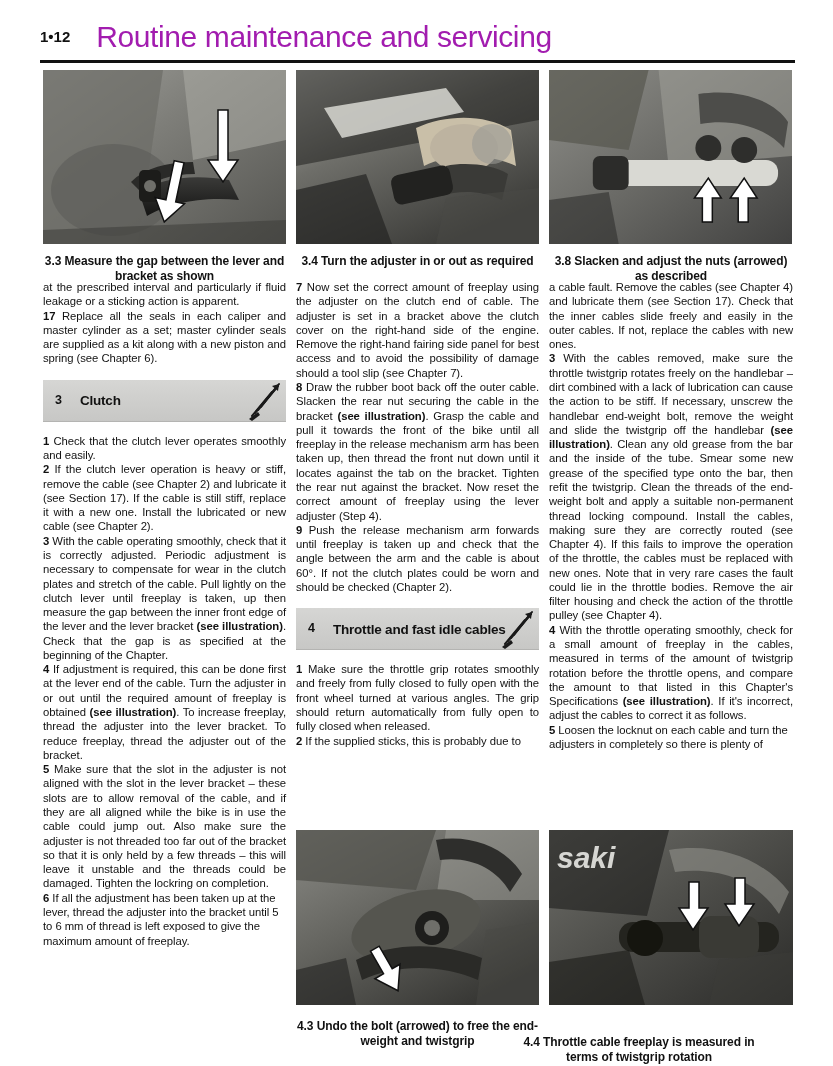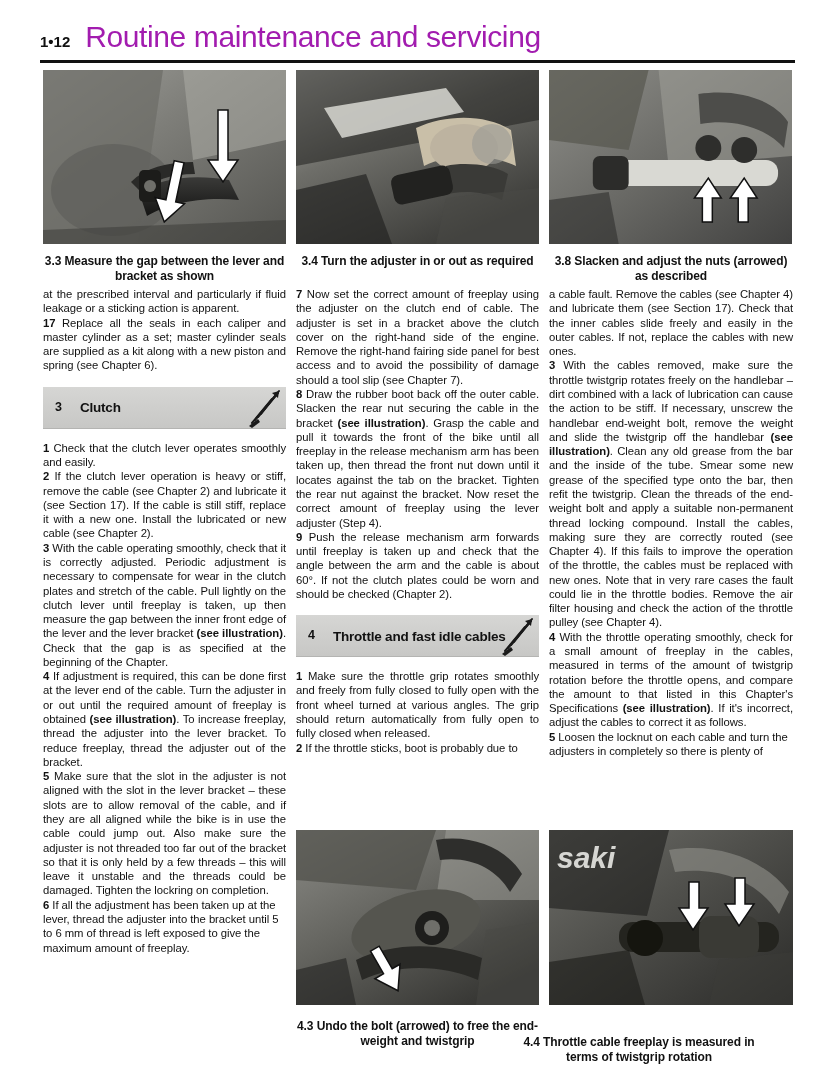--- a/index.html
+++ b/index.html
@@ -20,22 +20,22 @@
     position: relative;
     padding: 0;
   }
 
   
   .page-header {
     position: absolute;
     left: 40px; top: 22px;
     width: 755px;
     display: flex;
-    align-items: flex-end;
-    gap: 15px;
+    align-items: center;
+    gap: 26px;
   }
   .page-number {
     font-size: 15px;
     font-weight: bold;
     letter-spacing: 0px;
     color: #111;
     padding-bottom: 2px;
     white-space: nowrap;
   }
   .page-title {
@@ -81,21 +81,21 @@
     top: 248px;
     font-size: 10.5px;
   }
   .cap1 { left: 43px; width: 243px; }
   .cap2 { left: 296px; width: 243px; }
   .cap3 { left: 549px; width: 244px; }
 
   
   .col {
     position: absolute;
-    top: 287px;
+    top: 280px;
     width: 243px;
     font-size: 11.3px;
     line-height: 1.265;
     text-align: justify;
     color: #111;
     letter-spacing: -0.05px;
   }
   .col-1 { left: 43px; }
   .col-2 { left: 296px; }
   .col-3 { left: 549px; width: 244px; }
@@ -309,21 +309,21 @@
             <path d="M12 28 L32 4"></path>
             <path d="M15 25 L33 2"></path>
           </g>
           <path d="M3 37 L12 30 L14 33 L6 39 Z" fill="#1a1a1a"></path>
           <path d="M26 4 L33 2 L32 9 Z" fill="#1a1a1a"></path>
         </svg>
       </span>
     </div>
 
     <p class="para"><span class="stepnum">1</span> <span>Make sure the throttle grip rotates smoothly and freely from fully closed to fully open with the front wheel turned at various angles. The grip should return automatically from fully open to fully closed when released.</span></p>
-    <p class="para"><span class="stepnum">2</span> <span>If the throttle sticks, boot is probably due to</span></p>
+    <p class="para"><span class="stepnum">2</span> <span>If the supplied sticks, this is probably due to</span></p>
   </div>
 
   <div class="col col-3">
     <p class="para"><span>a cable fault. Remove the cables (see Chapter 4) and lubricate them (see Section 17). Check that the inner cables slide freely and easily in the outer cables. If not, replace the cables with new ones.</span></p>
     <p class="para"><span class="stepnum">3</span> <span>With the cables removed, make sure the throttle twistgrip rotates freely on the handlebar – dirt combined with a lack of lubrication can cause the action to be stiff. If necessary, unscrew the handlebar end-weight bolt, remove the weight and slide the twistgrip off the handlebar </span><span class="bold">(see illustration)</span><span>. Clean any old grease from the bar and the inside of the tube. Smear some new grease of the specified type onto the bar, then refit the twistgrip. Clean the threads of the end-weight bolt and apply a suitable non-permanent thread locking compound. Install the cables, making sure they are correctly routed (see Chapter 4). If this fails to improve the operation of the throttle, the cables must be replaced with new ones. Note that in very rare cases the fault could lie in the throttle bodies. Remove the air filter housing and check the action of the throttle pulley (see Chapter 4).</span></p>
     <p class="para"><span class="stepnum">4</span> <span>With the throttle operating smoothly, check for a small amount of freeplay in the cables, measured in terms of the amount of twistgrip rotation before the throttle opens, and compare the amount to that listed in this Chapter's Specifications </span><span class="bold">(see illustration)</span><span>. If it's incorrect, adjust the cables to correct it as follows.</span></p>
     <p><span class="stepnum">5</span> <span>Loosen the locknut on each cable and turn the adjusters in completely so there is plenty of</span></p>
   </div>
 
   <div class="photo photo-bot-left">

